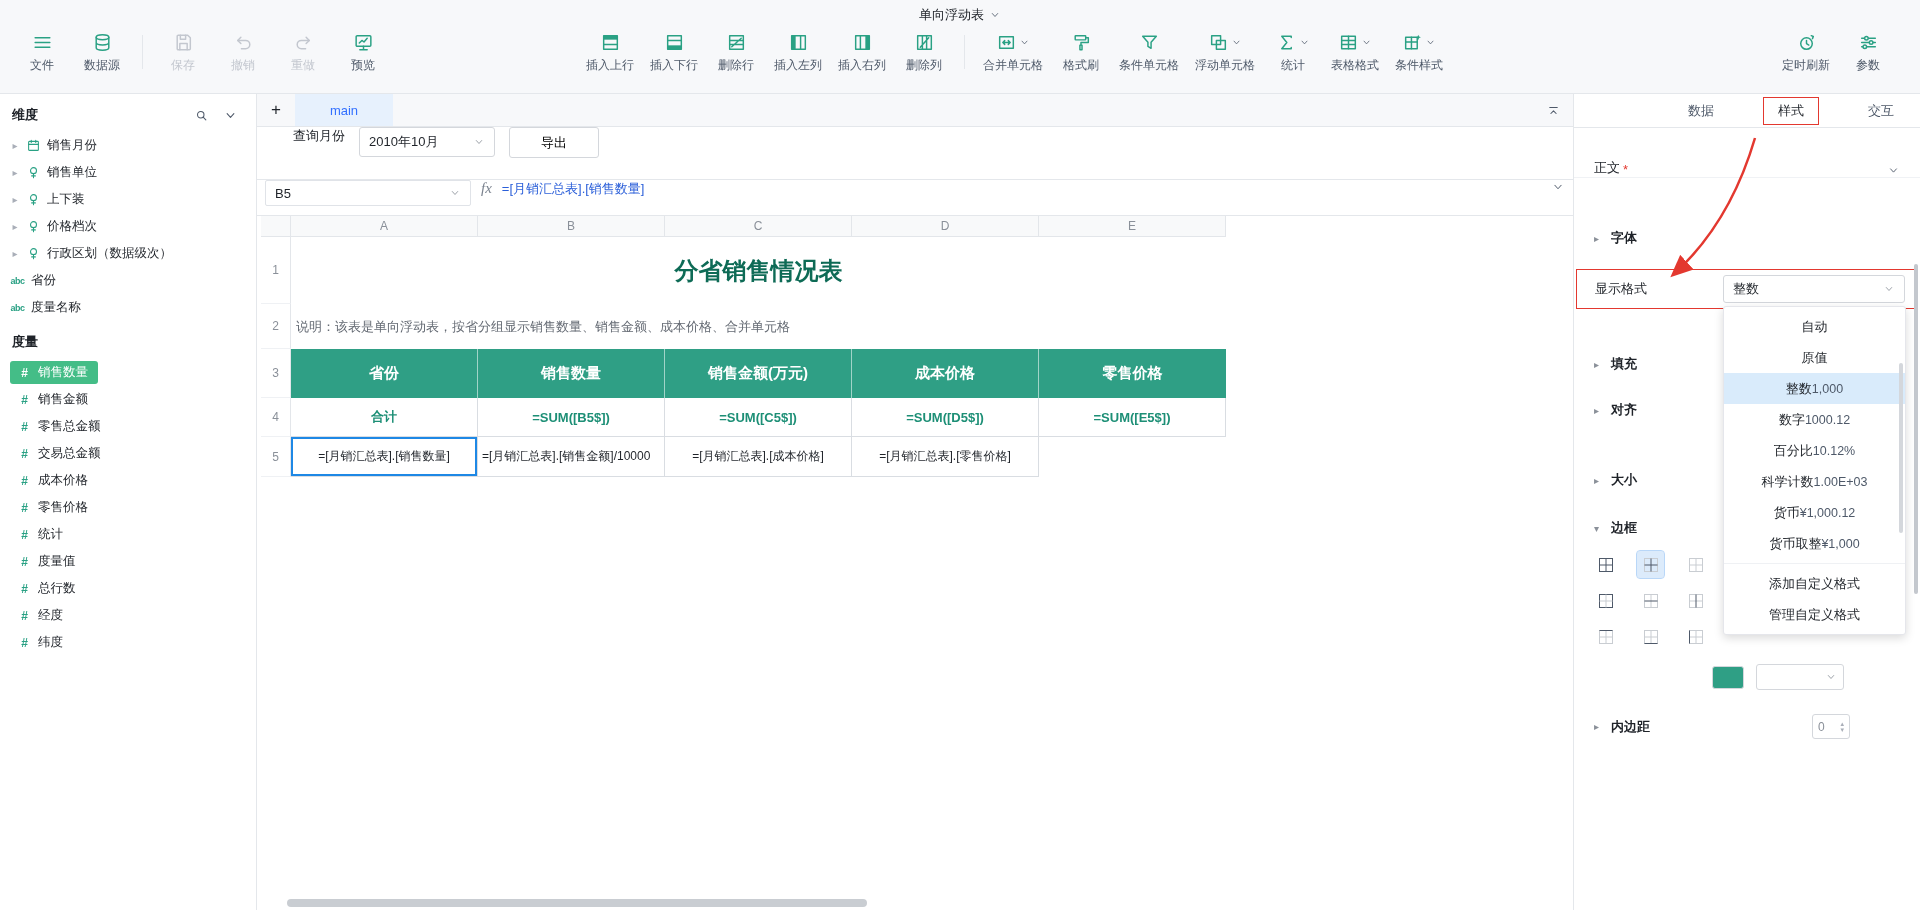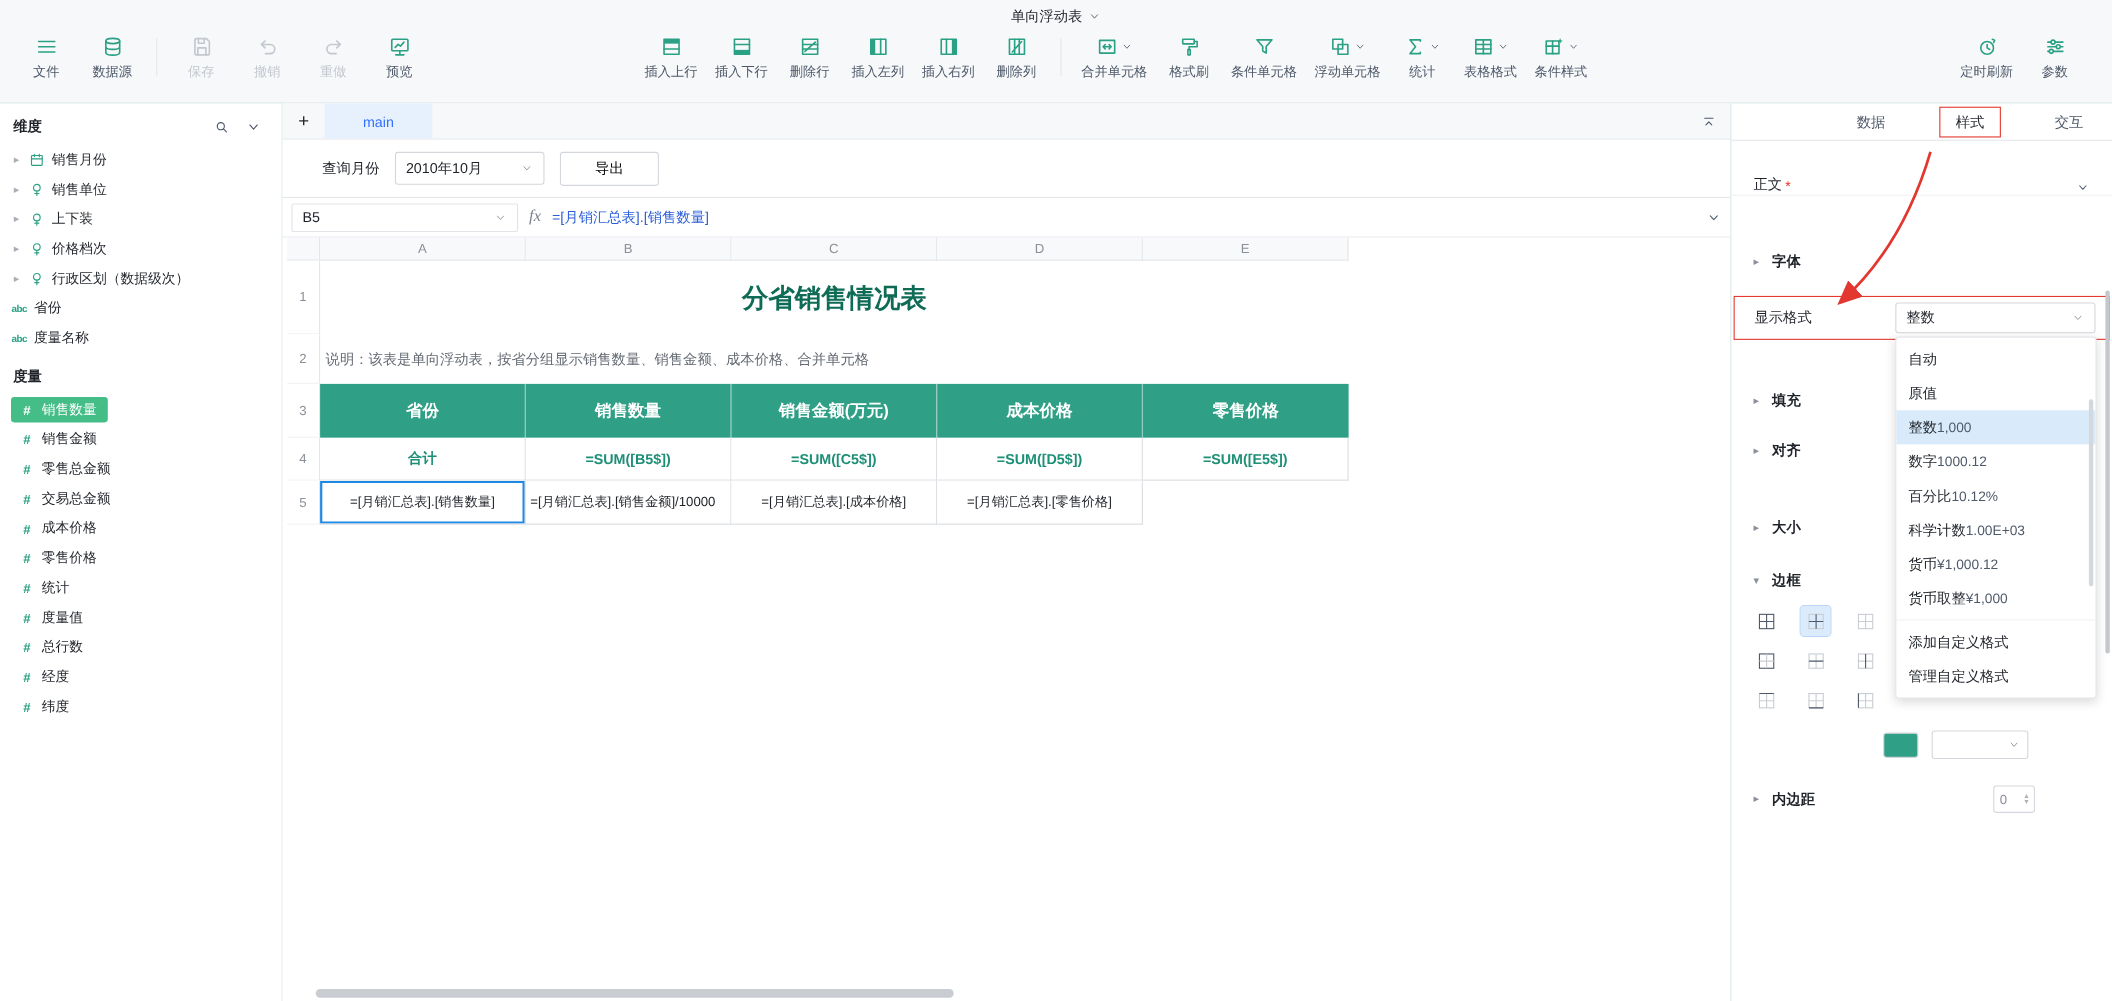--- a/index.html
+++ b/index.html
@@ -1,18 +1,18 @@
 <!DOCTYPE html>
 <html><head>
 <meta charset="utf-8">
 <style>
 *{margin:0;padding:0;box-sizing:border-box}
 html,body{width:1920px;height:910px}
 body{font-family:"Liberation Sans","DejaVu Sans",sans-serif;color:#1F2329;background:#fff;overflow:hidden}
-.app{position:relative;width:1920px;height:910px;background:#86efac;overflow:hidden}
+.app{position:relative;width:1920px;height:910px;background:#737373;overflow:hidden}
 [data-icon] svg,.ic svg{display:block;width:100%;height:100%}
 
 .titlebar{height:30px;background:#F7F8FA;display:flex;align-items:center;justify-content:center;gap:5px;font-size:13px}
 .titlebar .chev{width:12px;height:12px;color:#4E5969}
 
 .toolbar{height:64px;background:#F7F8FA;border-bottom:1px solid #E4E7EB;display:flex;align-items:flex-start;padding:0 12px}
 .tb-item{display:flex;flex-direction:column;align-items:center;justify-content:center;min-width:56px;padding:0 6px;margin:0 2px;cursor:pointer}
 .tb-ico{display:flex;align-items:center;justify-content:center;height:24px}
 .tb-item .ic{width:21px;height:21px;color:#2AA184}
 .tb-label{font-size:12px;color:#4E5969;margin-top:3px;white-space:nowrap}
@@ -45,26 +45,26 @@
 .measure-item .pill{display:flex;align-items:center;gap:6px;padding:3px 10px 3px 7px;border-radius:3px;font-size:12.5px}
 .measure-item.selected .pill{background:#44BD87;color:#fff}
 .measure-item.selected .t-ico{color:#fff}
 
 .main{flex:1;min-width:0;display:flex;flex-direction:column;position:relative;background:#fff}
 .tabbar{height:33px;background:#F7F8FA;border-bottom:1px solid #E4E7EB;display:flex;align-items:stretch}
 .tab-add{width:38px;display:flex;align-items:center;justify-content:center;font-size:17px;color:#1F2329;cursor:pointer}
 .tab-main{width:98px;background:#E7F1FD;color:#3370FF;font-size:13px;display:flex;align-items:center;justify-content:center;cursor:pointer}
 .tab-collapse{margin-left:auto;width:40px;display:flex;align-items:center;justify-content:center;color:#4E5969}
 .tab-collapse [data-icon]{width:15px;height:15px;cursor:pointer}
-.queryrow{height:52px;display:flex;align-items:center;gap:14px;padding:0 36px;background:#fff}
+.queryrow{height:52px;display:flex;align-items:flex-start;gap:14px;padding:0 36px;background:#fff}
 .q-label{font-size:13px}
 .q-select{width:136px;height:30px;border:1px solid #D4D7DC;border-radius:3px;display:flex;align-items:center;justify-content:space-between;padding:0 9px;font-size:13px;cursor:pointer;background:#fff}
 .q-select .chev,.fmt-select .chev{width:12px;height:12px;color:#8A9099}
 .export-btn{width:90px;height:31px;border:1px solid #D4D7DC;border-radius:3px;background:#fff;font-size:13px;display:flex;align-items:center;justify-content:center;cursor:pointer}
-.formulabar{height:37px;border-top:1px solid #E4E7EB;border-bottom:1px solid #E4E7EB;display:flex;align-items:center;gap:10px;padding:0 8px;background:#fff}
+.formulabar{height:37px;border-top:1px solid #E4E7EB;border-bottom:1px solid #E4E7EB;display:flex;align-items:flex-start;gap:10px;padding:0 8px;background:#fff}
 .cellref{width:206px;height:26px;border:1px solid #E0E3E8;border-radius:2px;display:flex;align-items:center;justify-content:space-between;padding:0 9px;font-size:13px;cursor:pointer;background:#fff}
 .cellref .chev{width:12px;height:12px;color:#8A9099}
 .fx{font-style:italic;font-family:"Liberation Serif","DejaVu Serif",serif;color:#7A828E;font-size:15px}
 .fb-formula{color:#2B5FD9;font-size:13px;white-space:nowrap;overflow:hidden}
 .fb-expand{margin-left:auto;width:14px;height:14px;color:#4E5969;flex:none;cursor:pointer}
 
 .sheetwrap{flex:1;position:relative;overflow:hidden;background:#fff}
 .sheet{position:absolute;left:4px;top:0}
 .srow{display:flex}
 .corner{width:30px;height:21px;background:#F8F9FA;border-right:1px solid #E3E6EA;border-bottom:1px solid #E3E6EA}
@@ -108,21 +108,21 @@
 .swatch{width:32px;height:23px;background:#2F9F85;border:1px solid #D4D7DC;border-radius:3px;cursor:pointer}
 .line-select{width:88px;height:26px;border:1px solid #D4D7DC;border-radius:3px;display:flex;align-items:center;justify-content:flex-end;padding:0 6px;cursor:pointer;background:#fff}
 .line-select .chev{width:12px;height:12px;color:#8A9099}
 .padding-row{margin-top:18px;display:flex;align-items:center;gap:7px;padding:6px 20px;font-size:13px;font-weight:bold}
 .spin{margin-left:auto;margin-right:50px;width:38px;height:25px;border:1px solid #D4D7DC;border-radius:3px;display:flex;align-items:center;justify-content:space-between;padding:0 5px;font-weight:normal;font-size:12px;color:#8A9099;background:#fff}
 .spin .arrows{display:flex;flex-direction:column;line-height:6px;font-size:7px;color:#A9AEB8}
 .spin .arrows span{cursor:pointer}
 .panel-scroll{position:absolute;right:2px;top:170px;width:4px;height:330px;border-radius:2px;background:#C4C8CE;z-index:20;cursor:pointer}
 
 .format-menu{position:absolute;top:212px;right:14px;width:183px;background:#fff;border:1px solid #E5E6EB;border-radius:3px;box-shadow:0 3px 10px rgba(0,0,0,.15);padding:4px 0;z-index:40}
-.menu-item{height:31px;display:flex;align-items:center;justify-content:flex-start;padding:0 11px;font-size:13px;cursor:pointer}
+.menu-item{height:31px;display:flex;align-items:center;justify-content:center;padding:0 11px;font-size:13px;cursor:pointer}
 .menu-item.selected{background:#D9EBFB}
 .mi-e{color:#4E5969;font-size:12.5px}
 .menu-divider{border-top:1px solid #EFF1F4;margin:4px 0}
 .menu-scroll{position:absolute;right:2px;top:56px;width:4px;height:170px;border-radius:2px;background:#D4D7DC;cursor:pointer}
 
 .anno-arrow{position:absolute;left:1640px;top:123px;width:150px;height:170px;z-index:60;pointer-events:none}
 </style>
 </head>
 <body>
 

